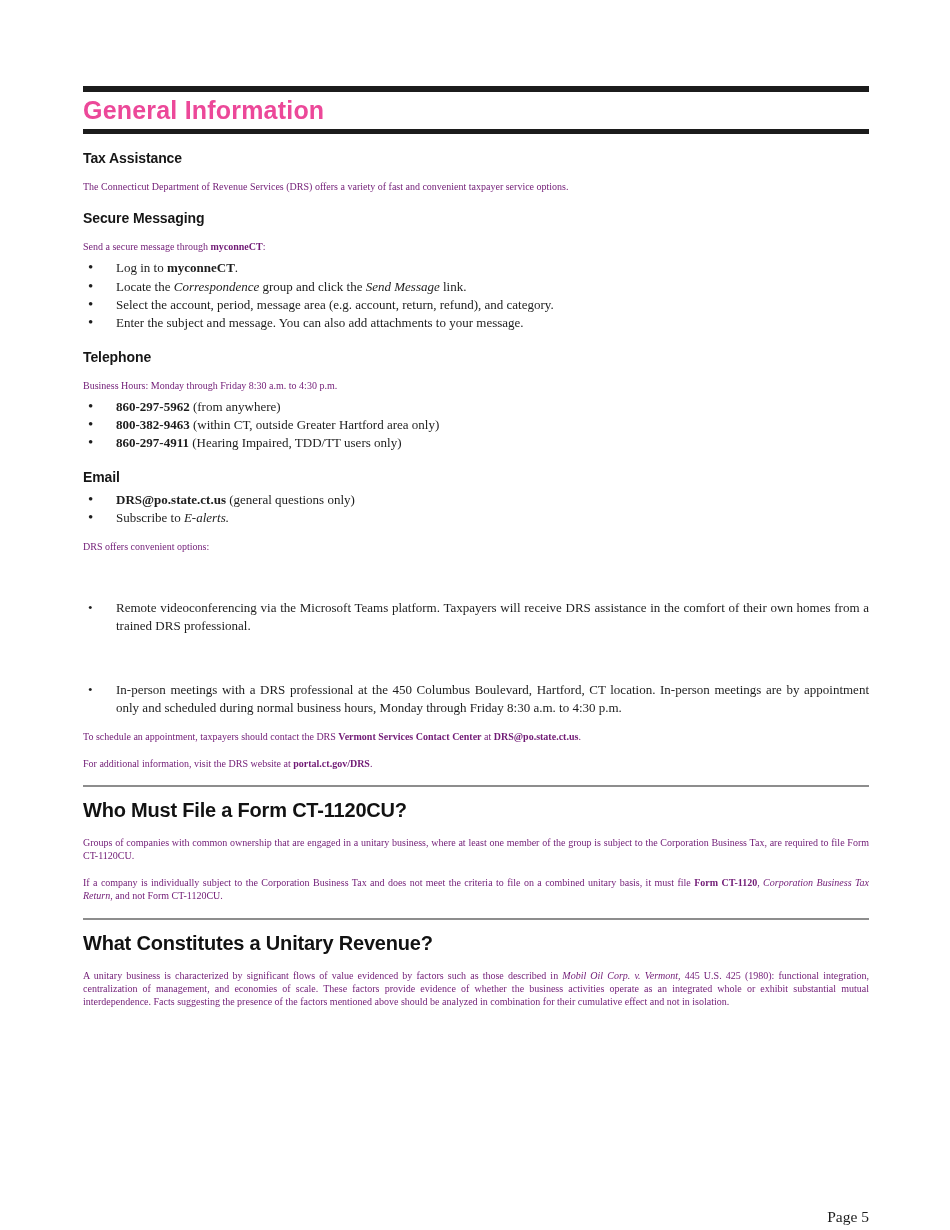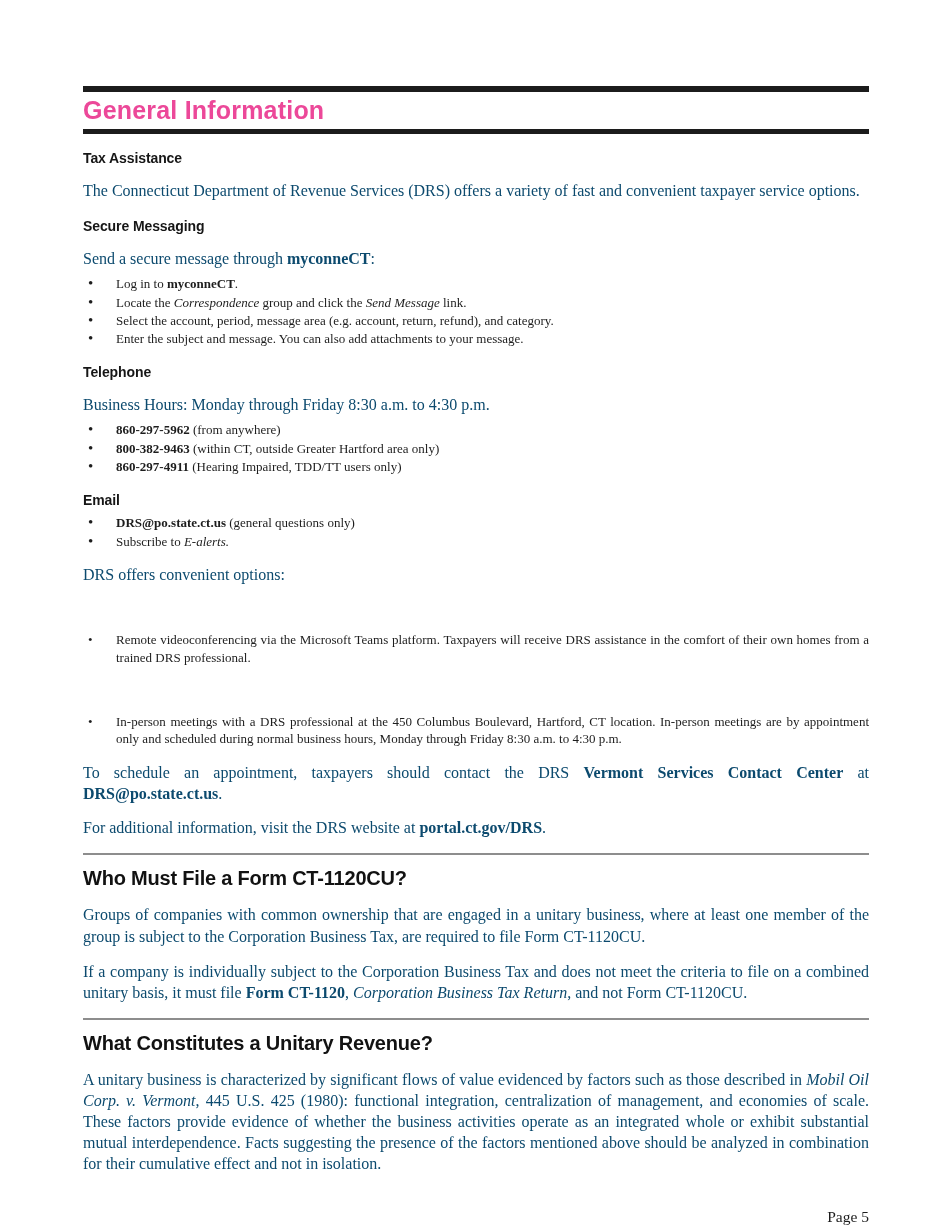--- a/index.html
+++ b/index.html
@@ -62,25 +62,25 @@
     font-family: "Liberation Sans", sans-serif;
     font-size: 20px;
     font-weight: bold;
     margin: 12px 0 8px 0;
     letter-spacing: -0.2px;
     color: #121212;
   }
 
   
   p.body {
-    font-size: 16px;
+    font-size: 10px;
     line-height: 1.32;
     margin: 14px 0 6px 0;
     text-align: justify;
-    color: #0c4a6e;
+    color: #701a75;
   }
   p.body.nojust { text-align: left; }
   p.body.gap { margin-top: 13px; }
 
   
   ul.blist {
     list-style: none;
     margin: 0 0 2px 0;
     padding: 0;
   }

